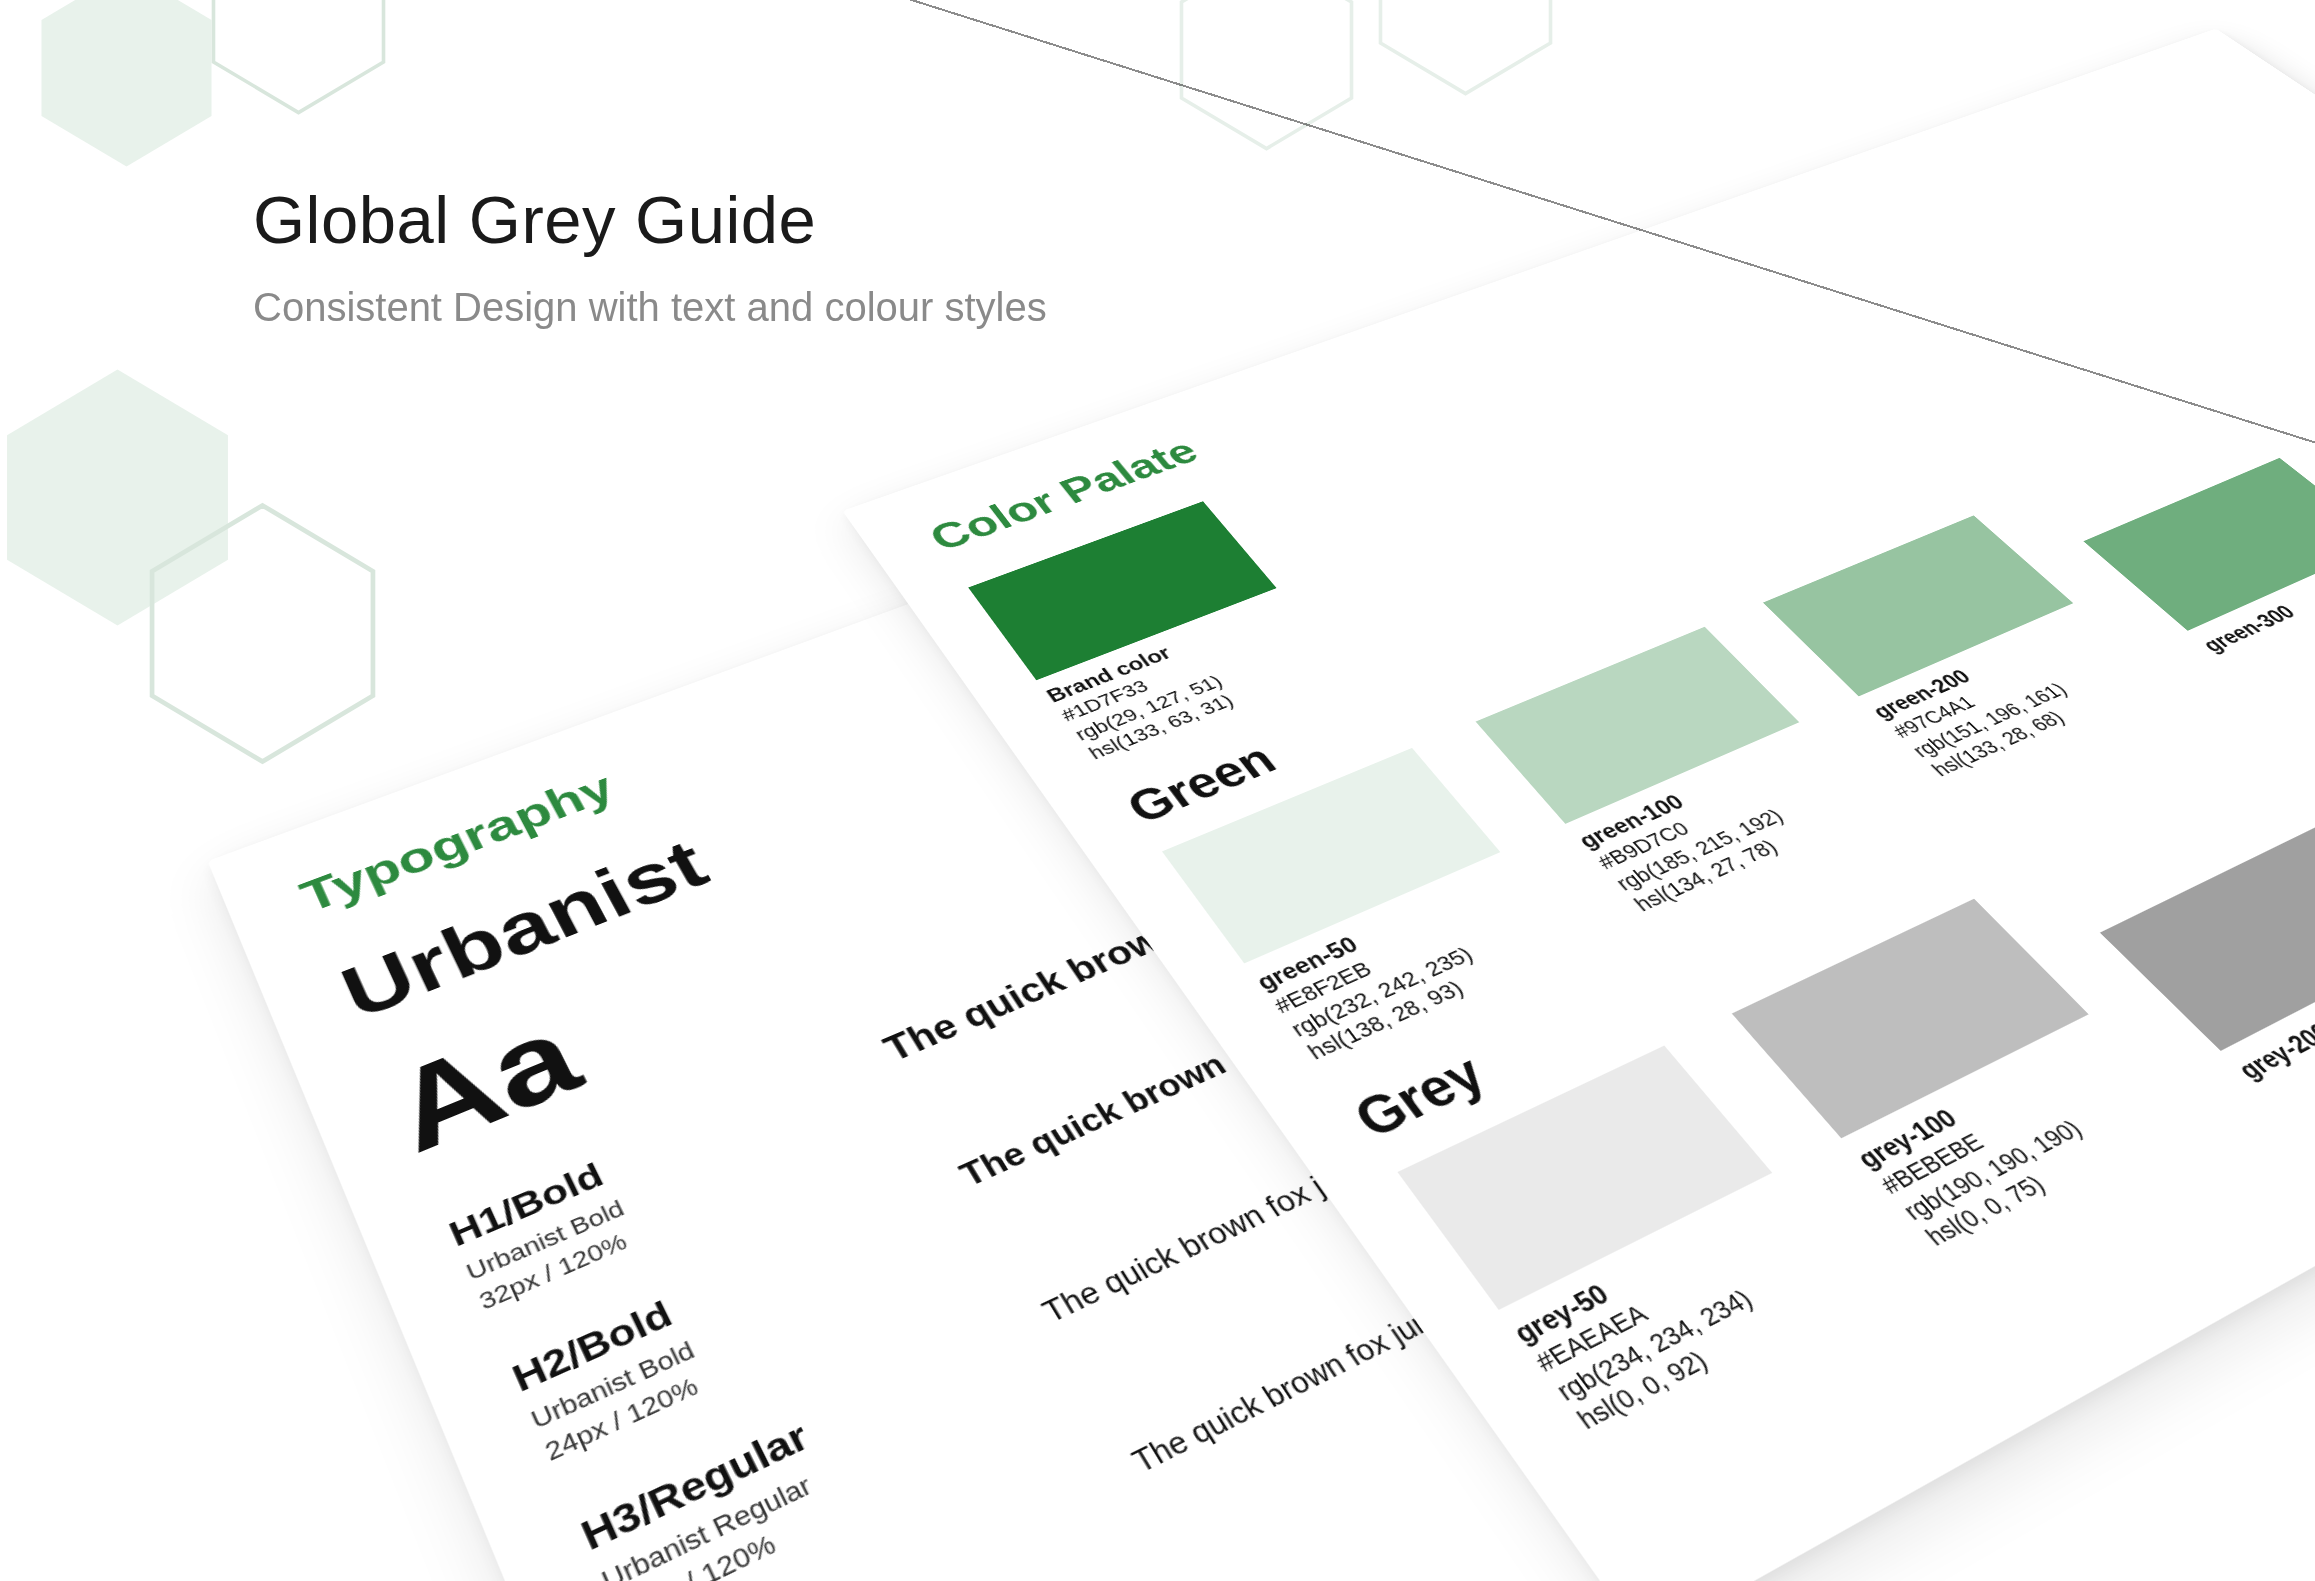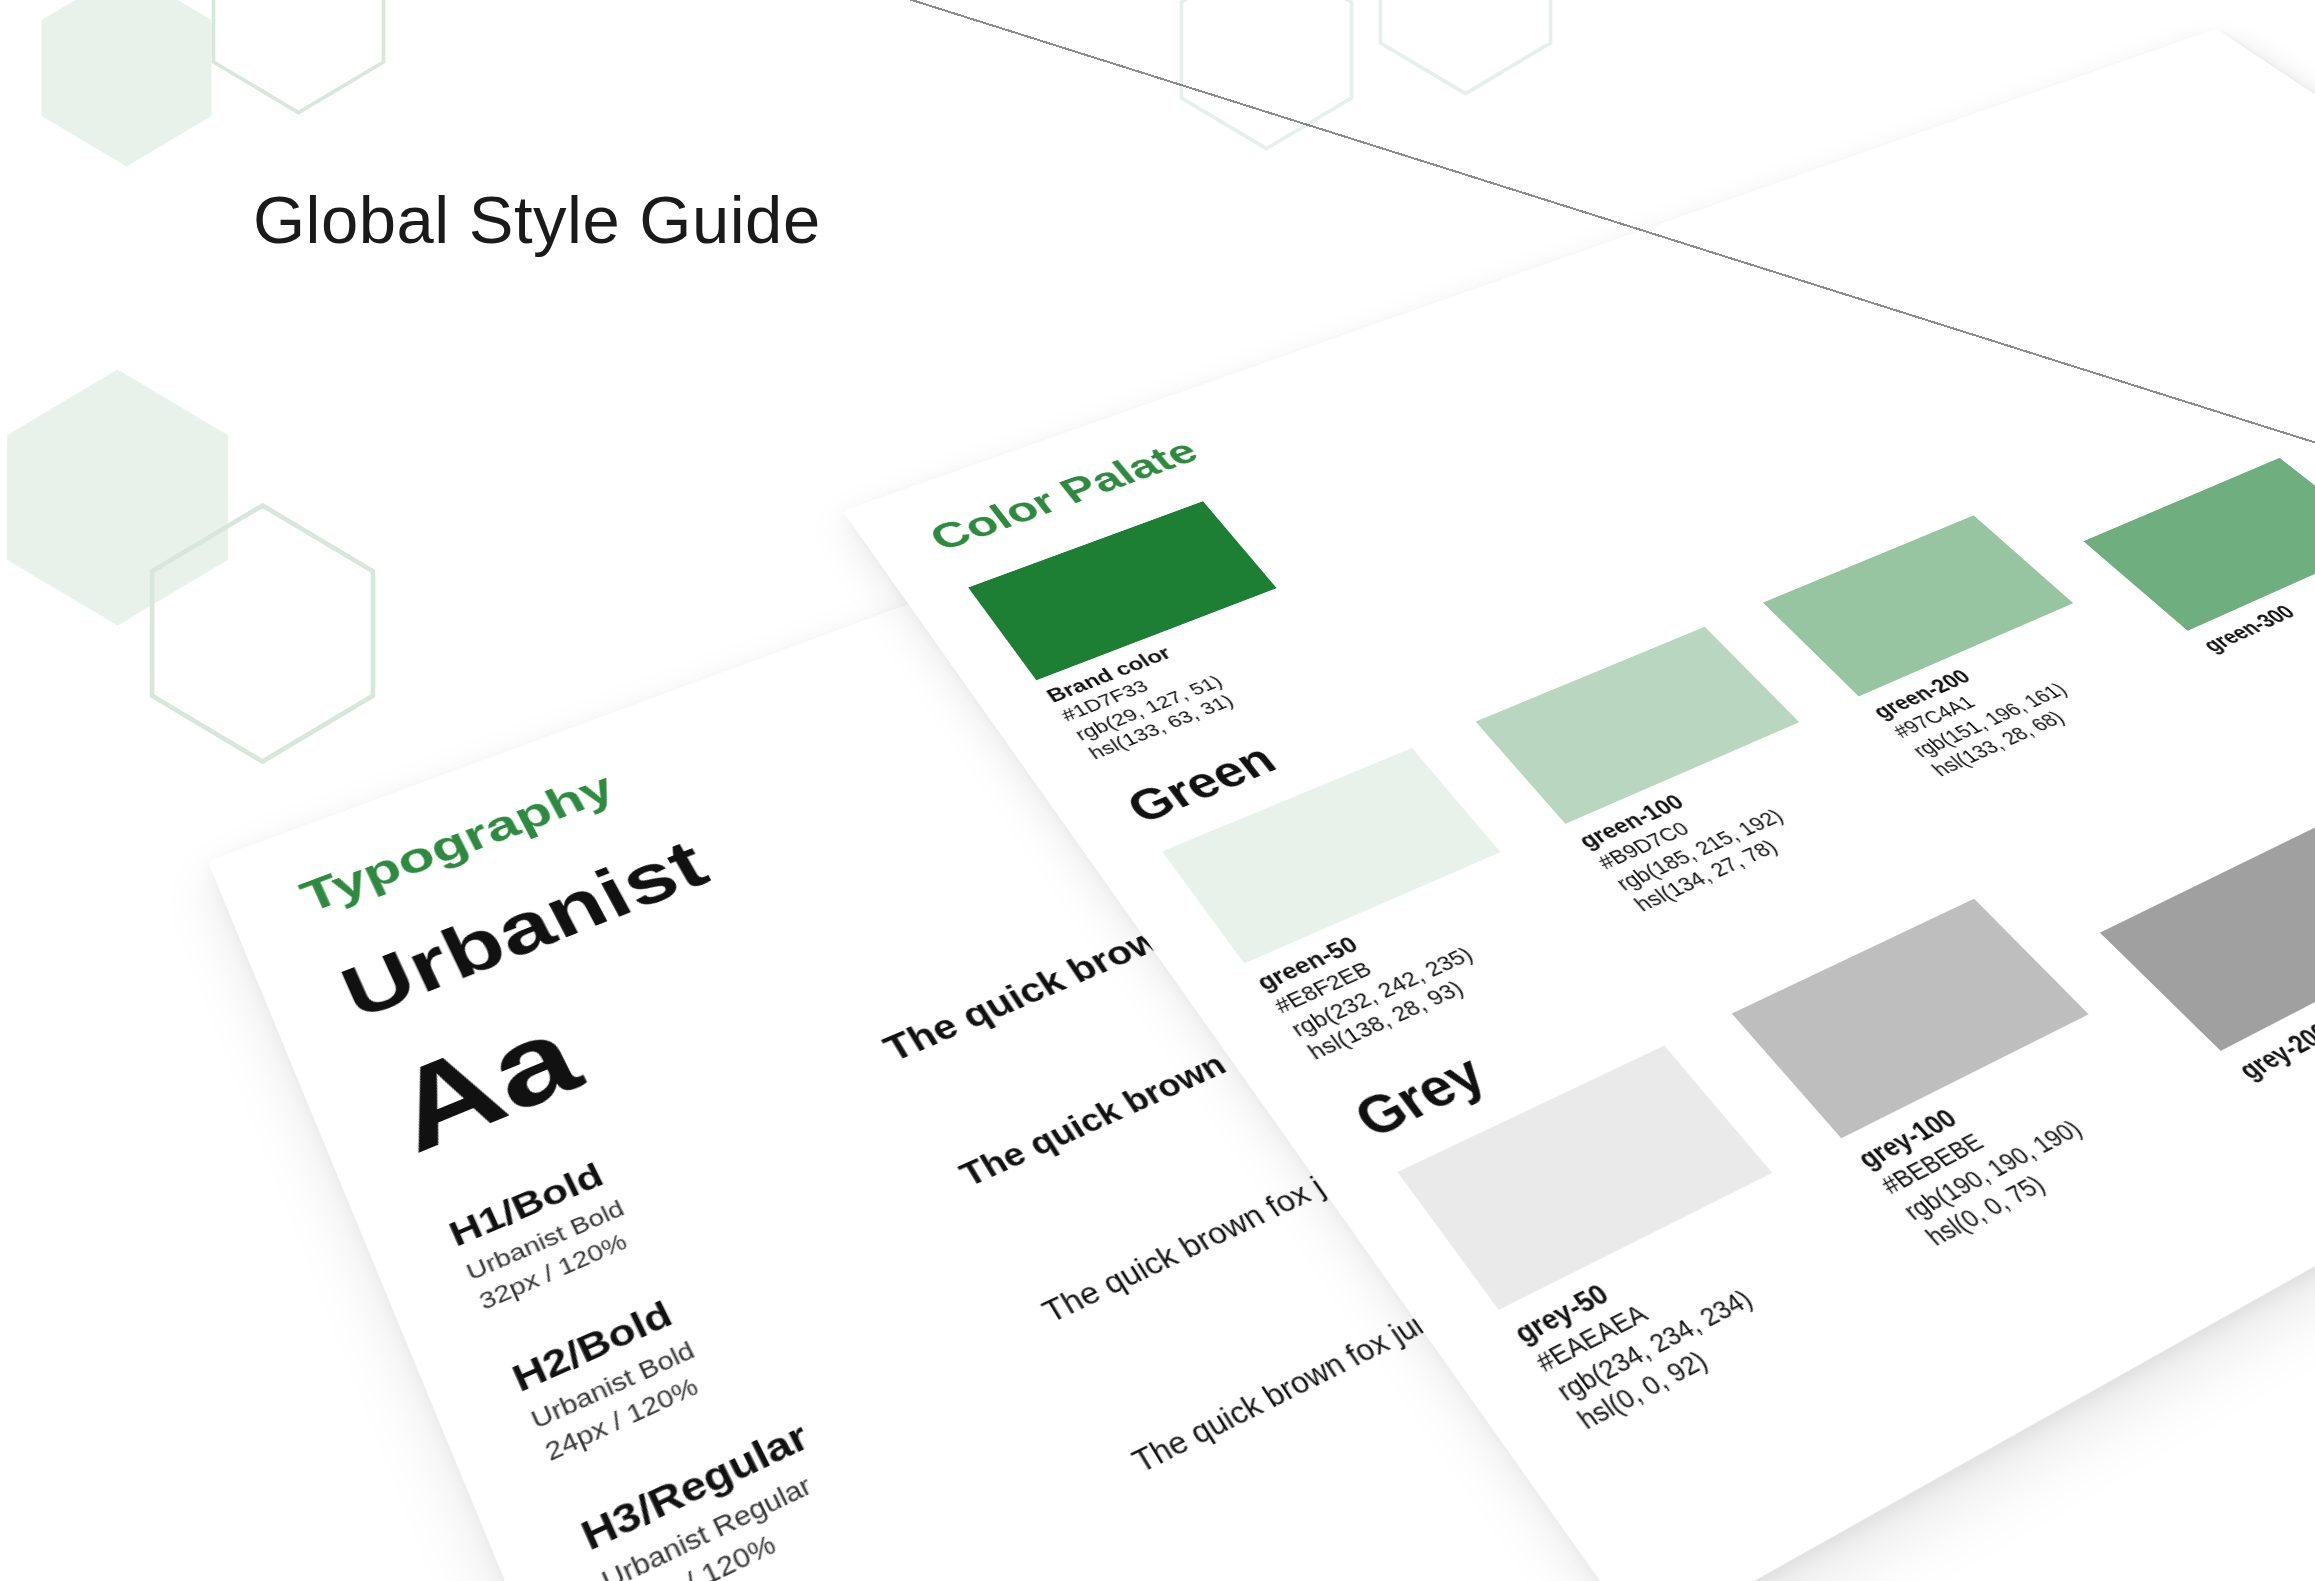--- a/index.html
+++ b/index.html
@@ -173,21 +173,22 @@
       <polygon points="50,3 97,31 97,84 50,112 3,84 3,31" fill="none" stroke="#e6efe9" stroke-width="2"></polygon>
     </svg>
 </div>
 <div class="hexagon hex6">
   <svg viewBox="0 0 100 115">
       <polygon points="50,3 97,31 97,84 50,112 3,84 3,31" fill="none" stroke="#e6efe9" stroke-width="2"></polygon>
     </svg>
 </div>
 
 <div class="header">
-  <h1>Global Style Guide</h1>
+  <h1>Global Grey Guide</h1>
+  <p>Consistent Design with text and colour styles</p>
 </div>
 
 <div class="longline"></div>
 
 <div class="stage">
   <div class="tilt">
 
     <div class="card card-typo">
       <div class="section-title">Typography</div>
       <div class="font-name">Urbanist</div>

